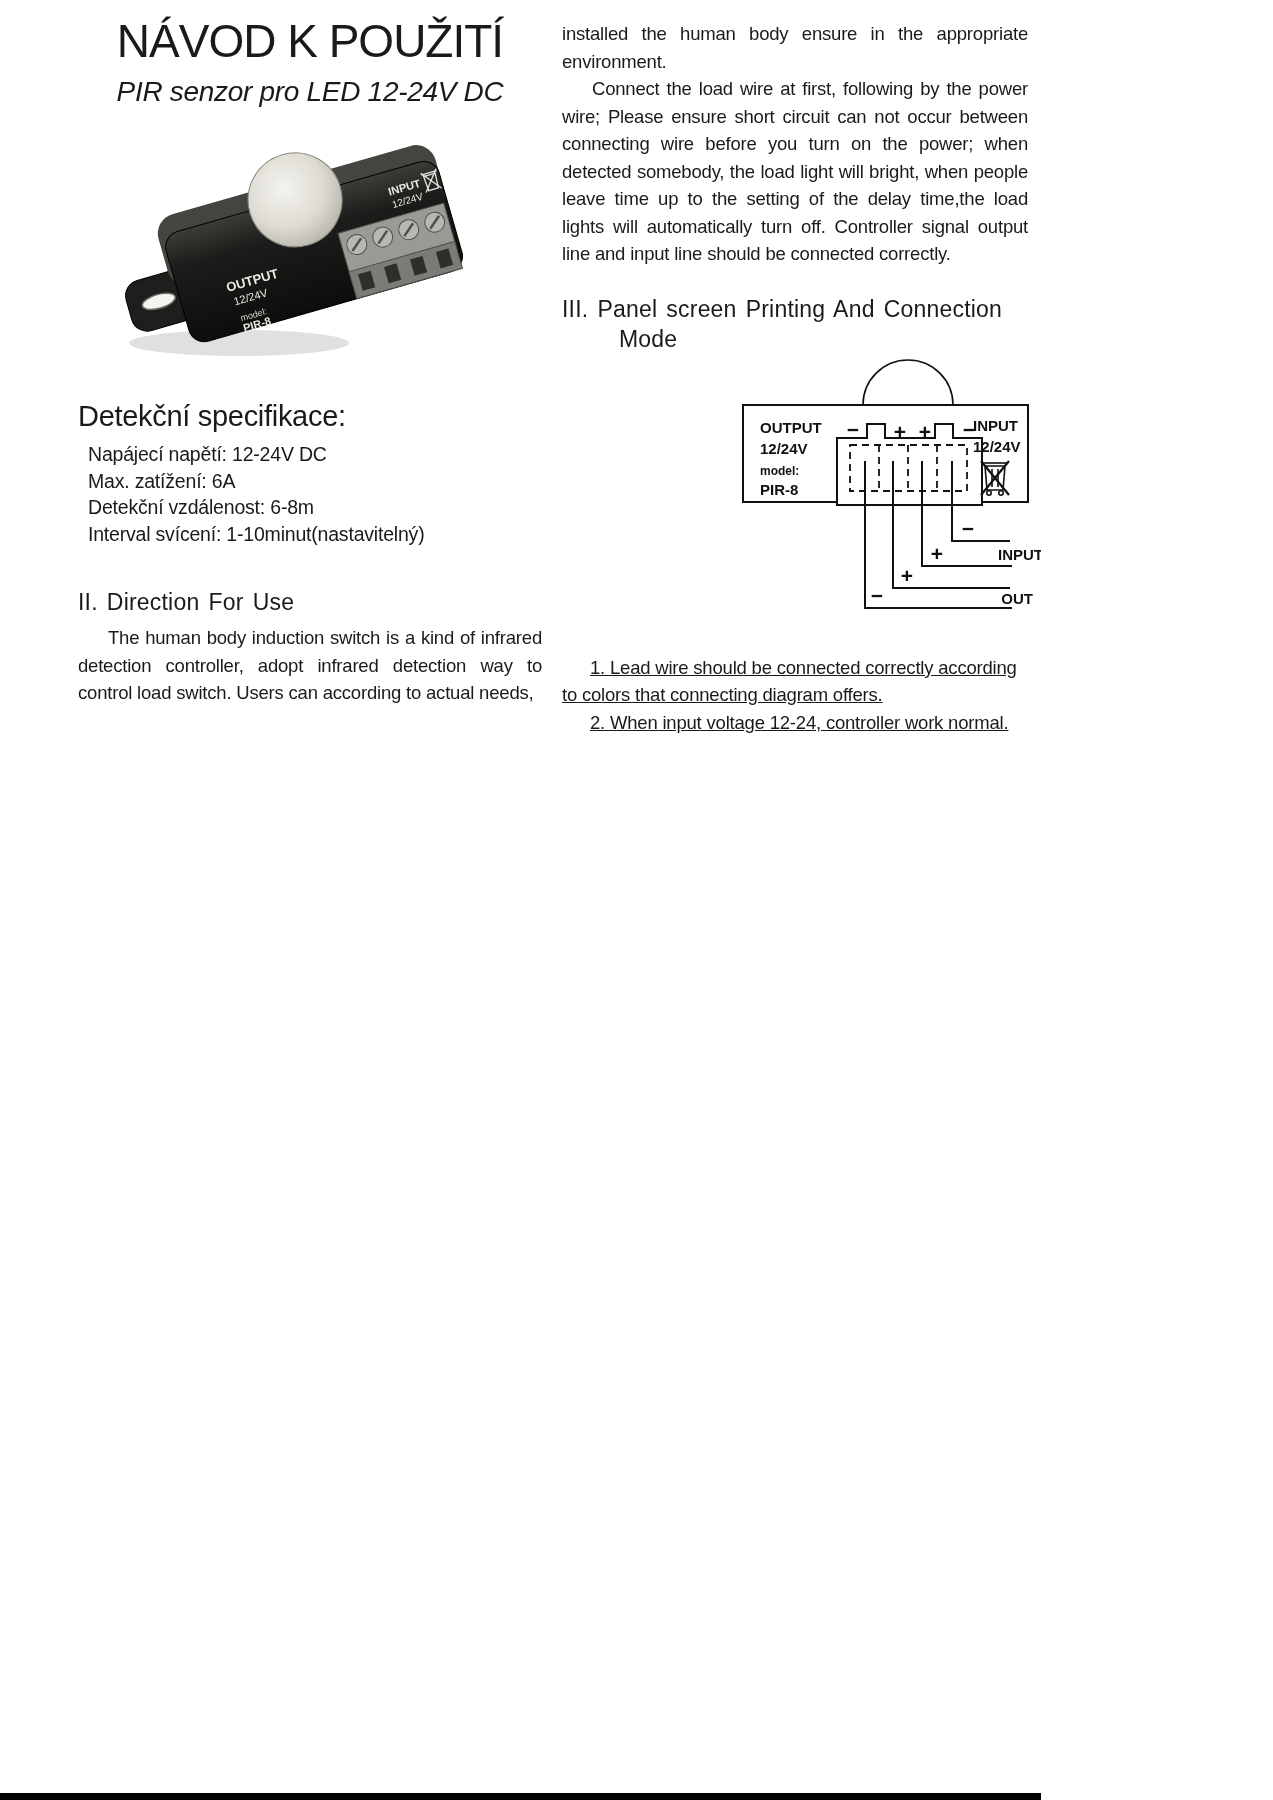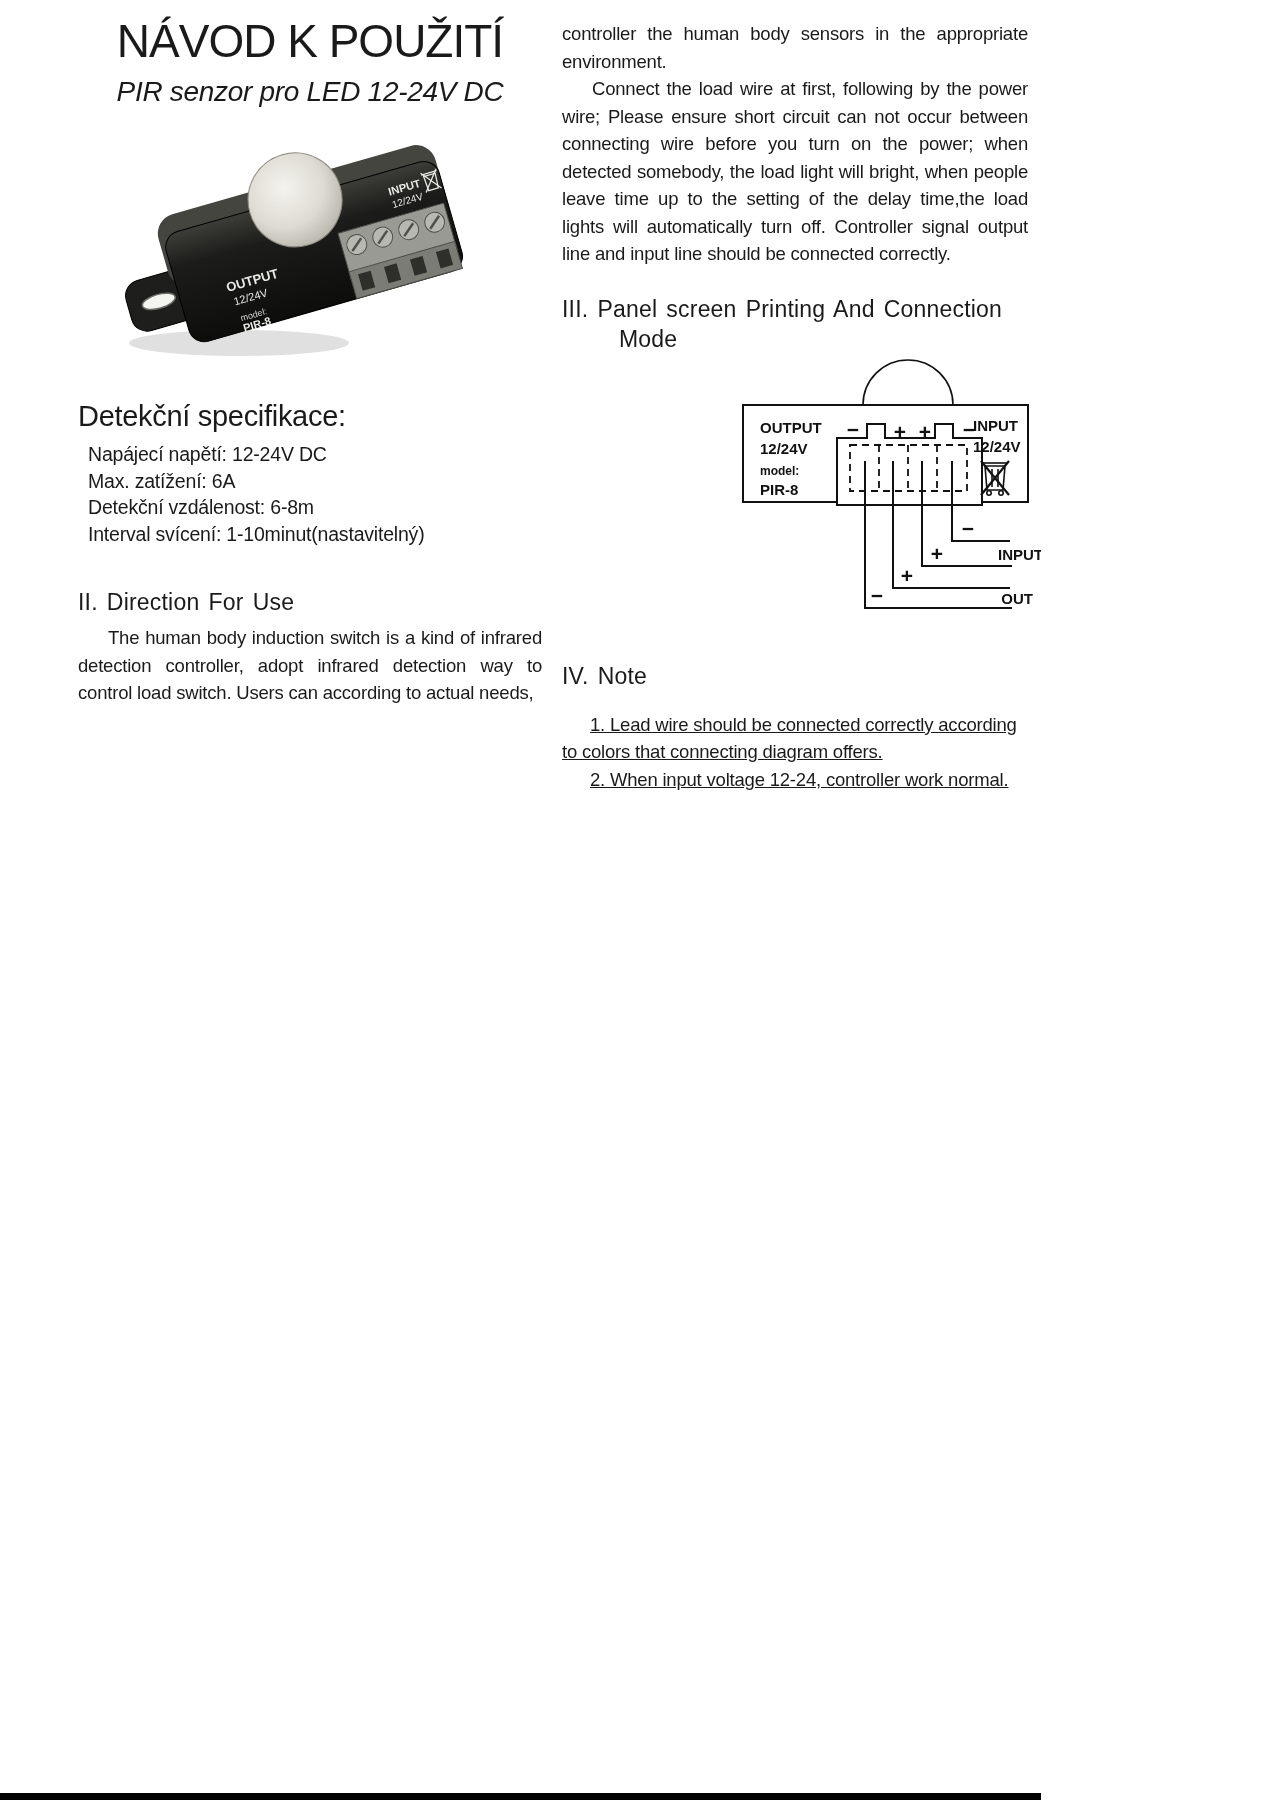--- a/index.html
+++ b/index.html
@@ -123,21 +123,21 @@
       <li>Detekční vzdálenost: 6-8m</li>
       <li>Interval svícení: 1-10minut(nastavitelný)</li>
     </ul>
 
     <h2 class="h2 dir-heading">II. Direction For Use</h2>
     <p class="body-para indent" style="margin-top:8px;">The human body induction switch is a kind of infrared detection controller, adopt infrared detection way to control load switch. Users can according to actual needs,</p>
   </div>
 
   <div class="col-right">
 
-    <p class="body-para">controller the human body sensors in the appropriate environment.</p>
+    <p class="body-para">installed the human body ensure in the appropriate environment.</p>
     <p class="body-para indent">Connect the load wire at first, following by the power wire; Please ensure short circuit can not occur between connecting wire before you turn on the power; when detected somebody, the load light will bright, when people leave time up to the setting of the delay time,the load lights will automatically turn off. Controller signal output line and input line should be connected correctly.</p>
 
     <h2 class="h2 panel-heading">
       <span>III. Panel screen Printing And Connection</span><br>
       <span class="panel-line2">Mode</span>
     </h2>
 
     <svg class="diagram" width="480" height="275" viewBox="0 55 480 275">
       <g fill="none" stroke="#111" stroke-width="2">
 
@@ -185,21 +185,20 @@
 
       <text class="sign" text-anchor="middle" x="393" y="233">−</text>
       <text class="sign" text-anchor="middle" x="362" y="258">+</text>
       <text class="sign" text-anchor="middle" x="332" y="280">+</text>
       <text class="sign" text-anchor="middle" x="302" y="300">−</text>
 
       <text class="lbl" text-anchor="end" x="468" y="257">INPUT</text>
       <text class="lbl" text-anchor="end" x="458" y="301">OUT</text>
     </svg>
 
-    <h2 class="h2 note-heading">IV. Note</h2>
     <div class="note-items">
       <p class="first-indent">1. Lead wire should be connected correctly according to colors that connecting diagram offers.</p>
       <p class="first-indent">2. When input voltage 12-24, controller work normal.</p>
     </div>
   </div>
 
   <div class="bottom-bar"></div>
 </div>
 
 </body></html>

